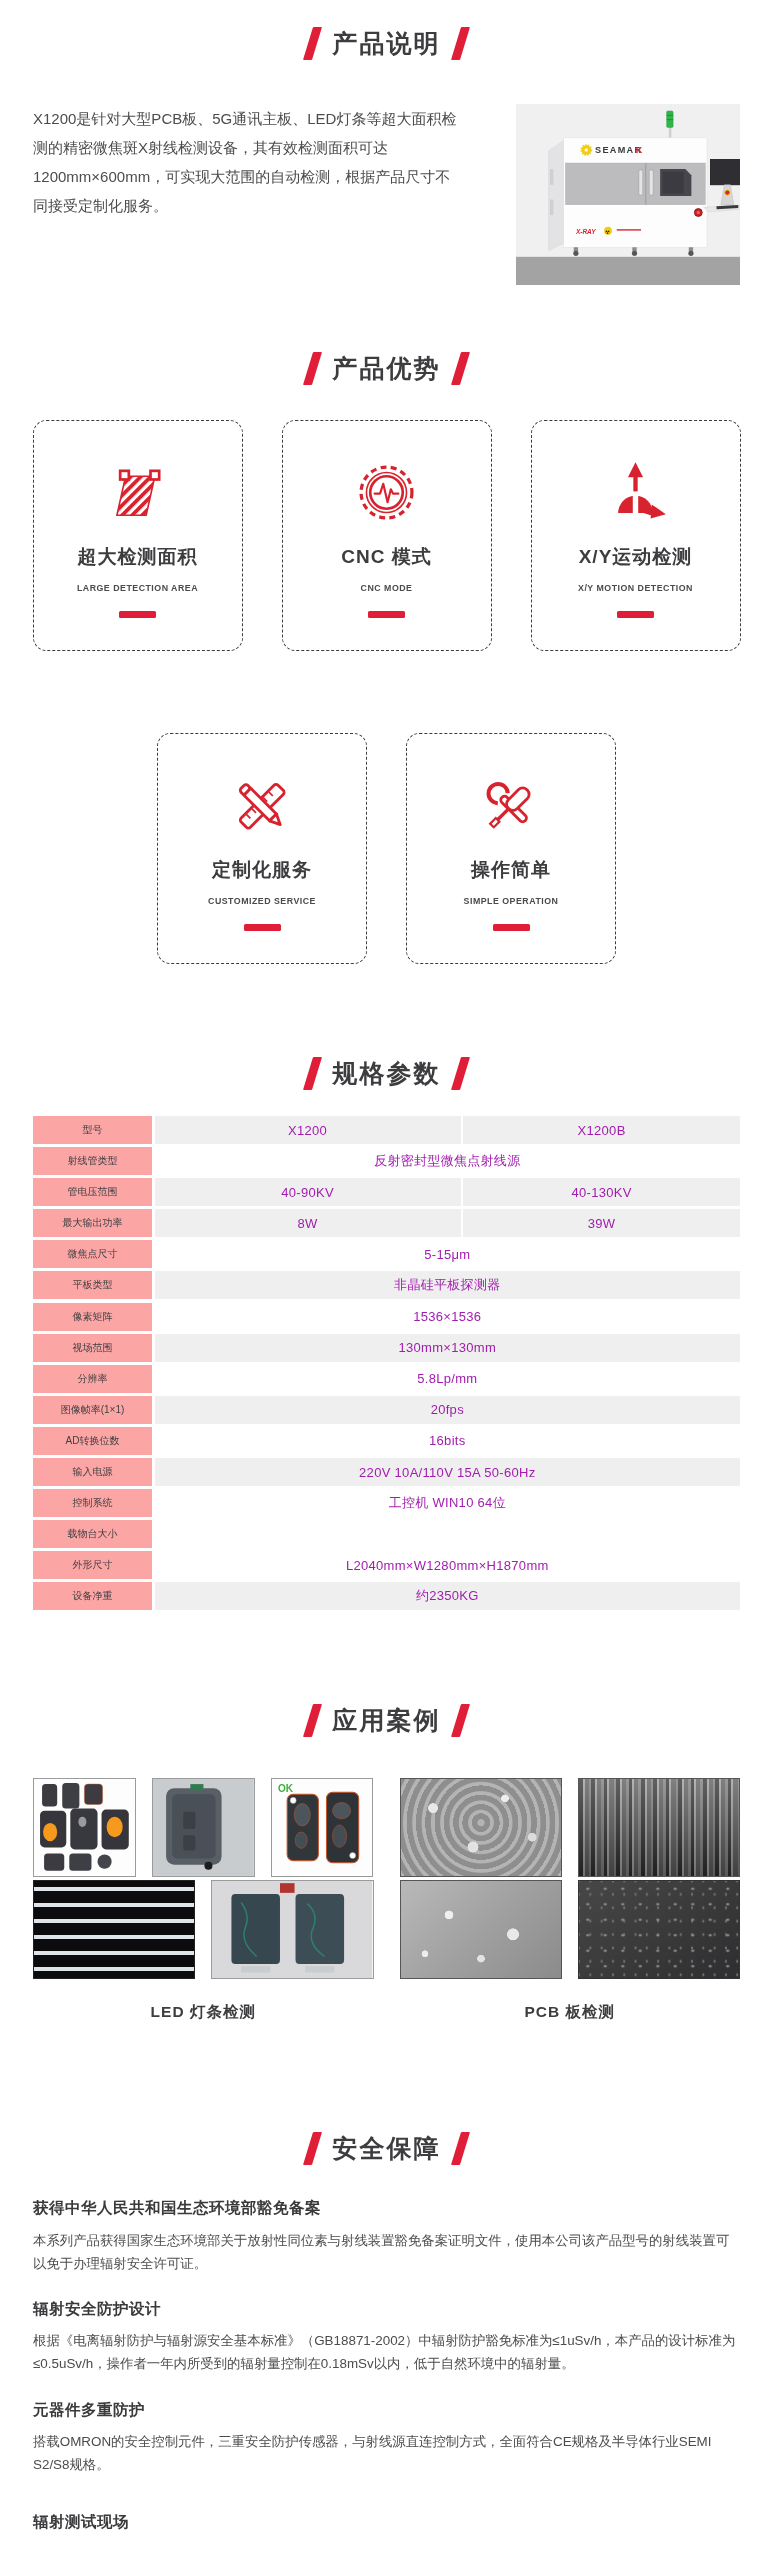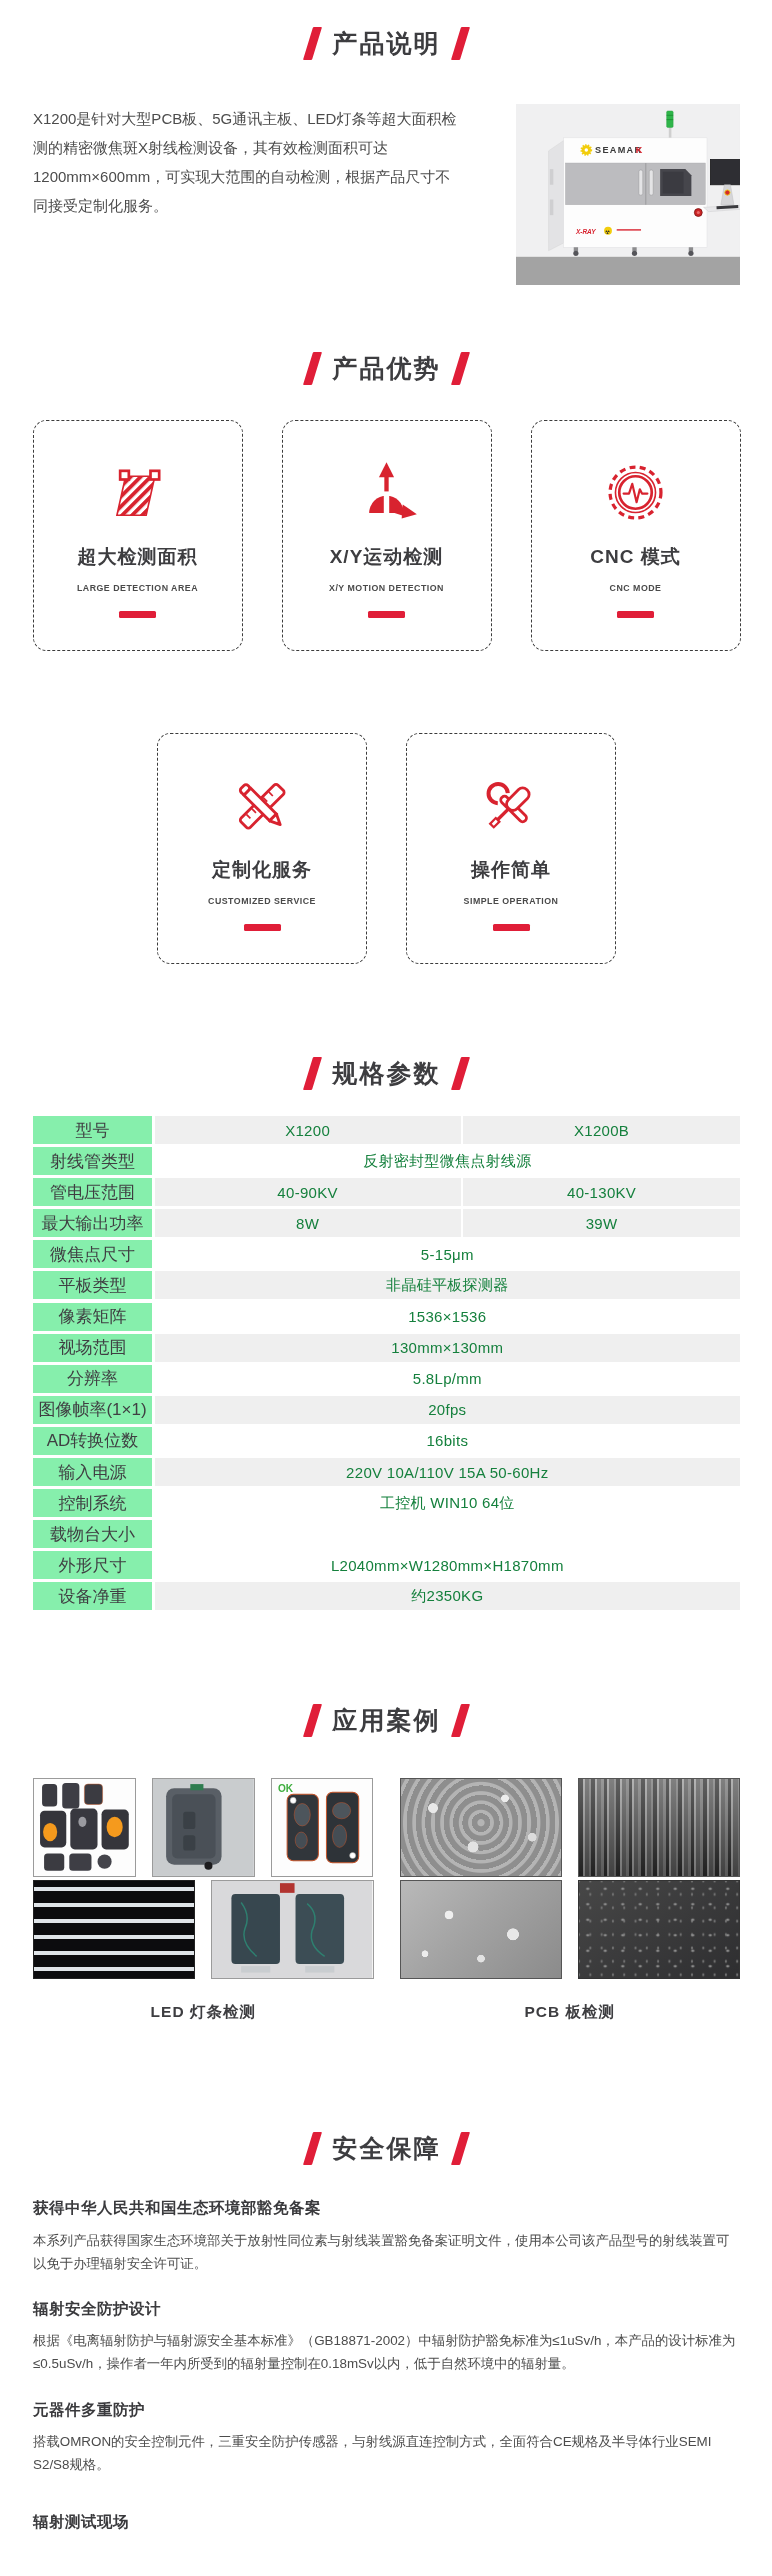--- a/index.html
+++ b/index.html
@@ -24,22 +24,22 @@
   .adv-card{width:210px;height:231px;box-sizing:border-box;border:1.5px dashed #3c3c3c;border-radius:13.4px;text-align:center;background:#fff;}
   .adv-icon{height:77px;margin-top:33px;display:flex;align-items:center;justify-content:center;}
   .adv-title{margin-top:13.4px;font-size:19px;font-weight:bold;color:#3d3d40;letter-spacing:1px;}
   .adv-sub{margin-top:12.4px;font-size:8.8px;font-weight:bold;color:#4a4a4a;letter-spacing:0.5px;}
   .adv-dash{width:37px;height:6.7px;background:#e01e38;border-radius:1.5px;margin:18.5px auto 0;}
 
   
   .sec-specs{margin-top:93px;}
   .spec-table{margin:26px 33px 0;}
   .spec-row{display:flex;gap:2.6px;margin-bottom:3.1px;height:28px;}
-  .spec-label{width:119px;flex-shrink:0;background:#86efac;display:flex;align-items:center;justify-content:center;font-size:17px;color:#3f3f42;}
-  .spec-val{display:flex;align-items:center;justify-content:center;font-size:15px;color:#15803d;letter-spacing:0.3px;}
+  .spec-label{width:119px;flex-shrink:0;background:#fca5a5;display:flex;align-items:center;justify-content:center;font-size:10px;color:#3f3f42;}
+  .spec-val{display:flex;align-items:center;justify-content:center;font-size:13px;color:#a21caf;letter-spacing:0.3px;}
   .c1{width:306px;flex-shrink:0;}
   .c2{flex:1;}
   .span{flex:1;}
   .bg-g{background:#efefef;}
   .bg-w{background:#ffffff;}
 
   
   .sec-cases{margin-top:94px;}
   .cases-row{display:flex;gap:26px;padding:0 33px;margin-top:41px;}
   .case-group{flex:1;min-width:0;}
@@ -166,44 +166,44 @@
           </svg>
         </div>
         <div class="adv-title">超大检测面积</div>
         <div class="adv-sub">LARGE DETECTION AREA</div>
         <div class="adv-dash"></div>
       </div>
 
       <div class="adv-card">
         <div class="adv-icon">
           <svg width="65" height="65" viewBox="0 0 120 120">
+            <circle cx="60" cy="60" r="47" fill="none" stroke="#d8232f" stroke-width="6" stroke-dasharray="11 8"></circle>
+            <circle cx="60" cy="60" r="37" fill="none" stroke="#d8232f" stroke-width="3"></circle>
+            <circle cx="60" cy="60" r="30" fill="none" stroke="#d8232f" stroke-width="5"></circle>
+            <polyline points="38,62 48,62 54,44 62,78 68,54 72,62 82,62" fill="none" stroke="#d8232f" stroke-width="4" stroke-linejoin="round" stroke-linecap="round"></polyline>
+          </svg>
+        </div>
+        <div class="adv-title">CNC 模式</div>
+        <div class="adv-sub">CNC MODE</div>
+        <div class="adv-dash"></div>
+      </div>
+
+      <div class="adv-card">
+        <div class="adv-icon">
+          <svg width="65" height="65" viewBox="0 0 120 120">
             <polygon points="60,4 46,32 74,32" fill="#d8232f"></polygon>
             <rect x="56" y="30" width="8" height="28" fill="#d8232f"></rect>
             <path d="M28,98 A32,32 0 0 1 92,98 Z" fill="#d8232f"></path>
             <rect x="55" y="64" width="10" height="34" fill="#fff"></rect>
             <rect x="76" y="92" width="18" height="9" fill="#d8232f" transform="rotate(18 85 96)"></rect>
             <polygon points="90,82 116,100 88,108" fill="#d8232f"></polygon>
           </svg>
         </div>
         <div class="adv-title">X/Y运动检测</div>
         <div class="adv-sub">X/Y MOTION DETECTION</div>
-        <div class="adv-dash"></div>
-      </div>
-
-      <div class="adv-card">
-        <div class="adv-icon">
-          <svg width="65" height="65" viewBox="0 0 120 120">
-            <circle cx="60" cy="60" r="47" fill="none" stroke="#d8232f" stroke-width="6" stroke-dasharray="11 8"></circle>
-            <circle cx="60" cy="60" r="37" fill="none" stroke="#d8232f" stroke-width="3"></circle>
-            <circle cx="60" cy="60" r="30" fill="none" stroke="#d8232f" stroke-width="5"></circle>
-            <polyline points="38,62 48,62 54,44 62,78 68,54 72,62 82,62" fill="none" stroke="#d8232f" stroke-width="4" stroke-linejoin="round" stroke-linecap="round"></polyline>
-          </svg>
-        </div>
-        <div class="adv-title">CNC 模式</div>
-        <div class="adv-sub">CNC MODE</div>
         <div class="adv-dash"></div>
       </div>
     </div>
 
     <div class="cards-row second">
       <div class="adv-card">
         <div class="adv-icon">
           <svg width="68" height="68" viewBox="0 0 120 120">
             <g transform="rotate(-45 60 60)">
               <rect x="14" y="49" width="92" height="23" rx="5" fill="#fff" stroke="#d8232f" stroke-width="5"></rect>

